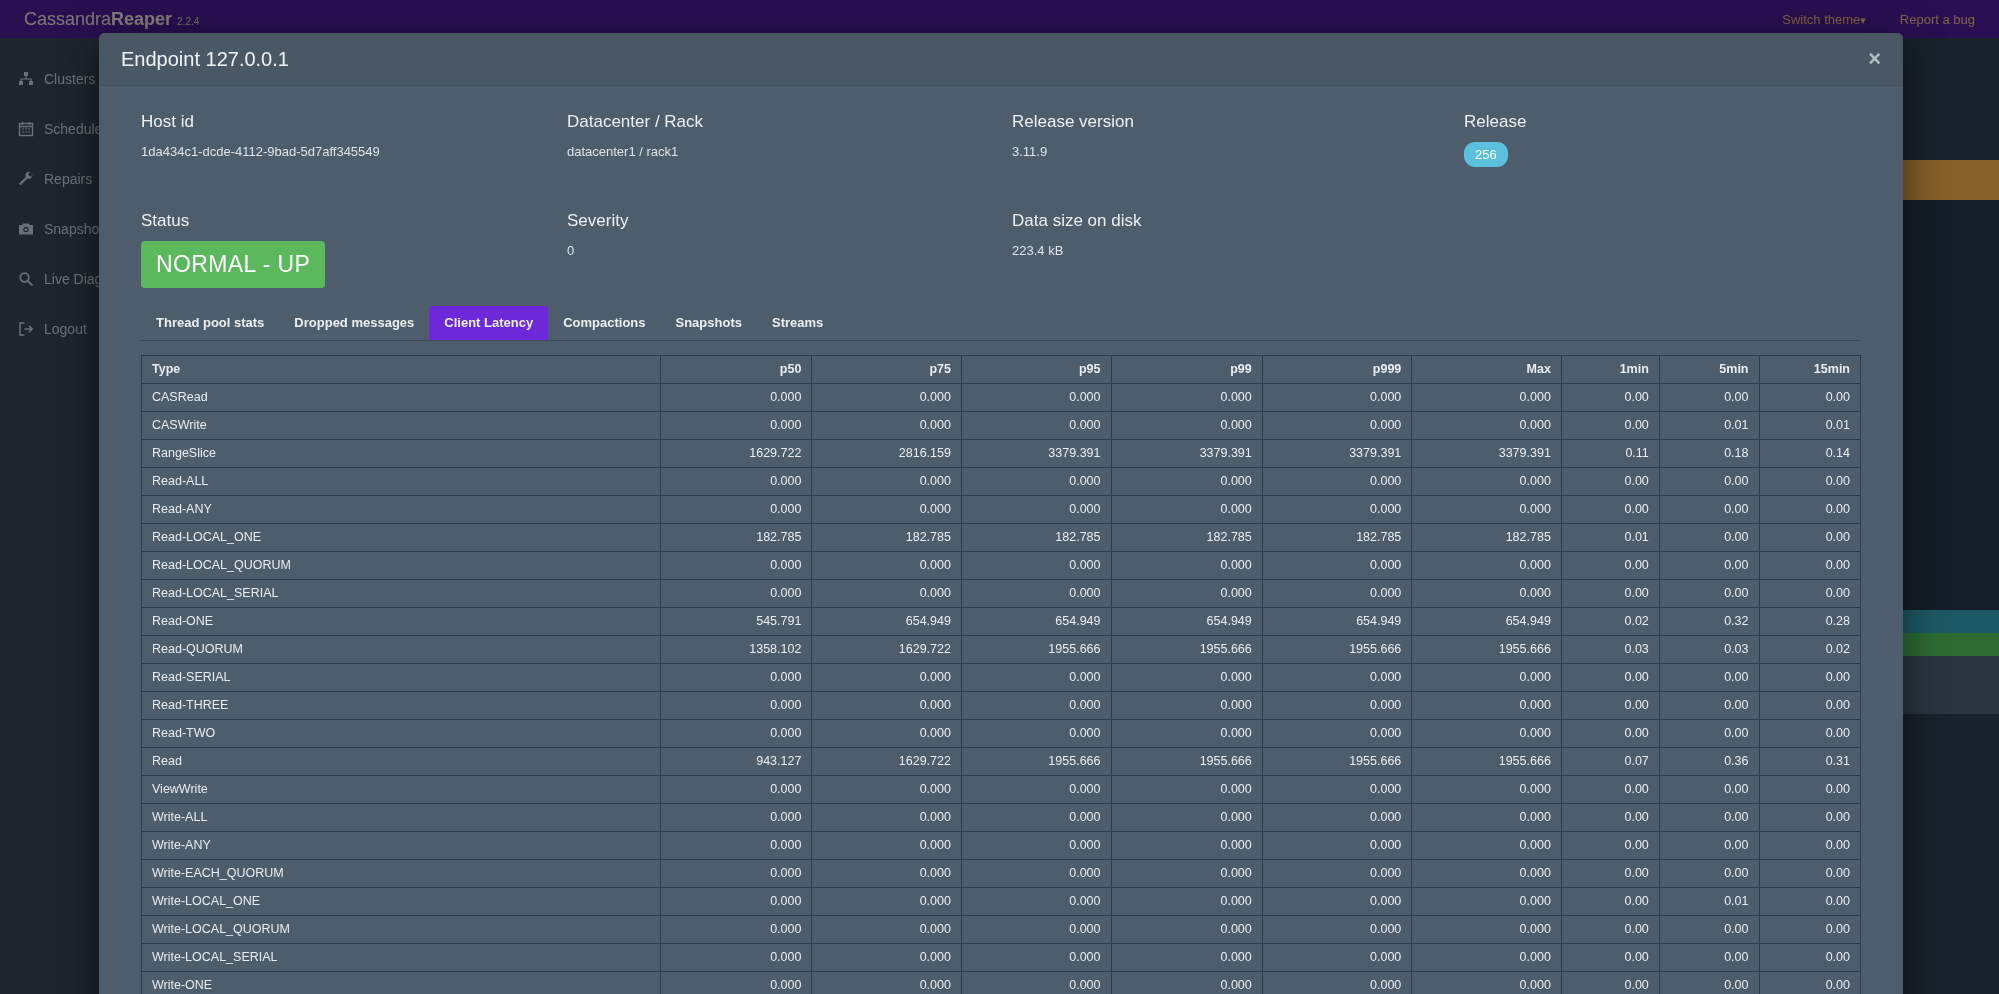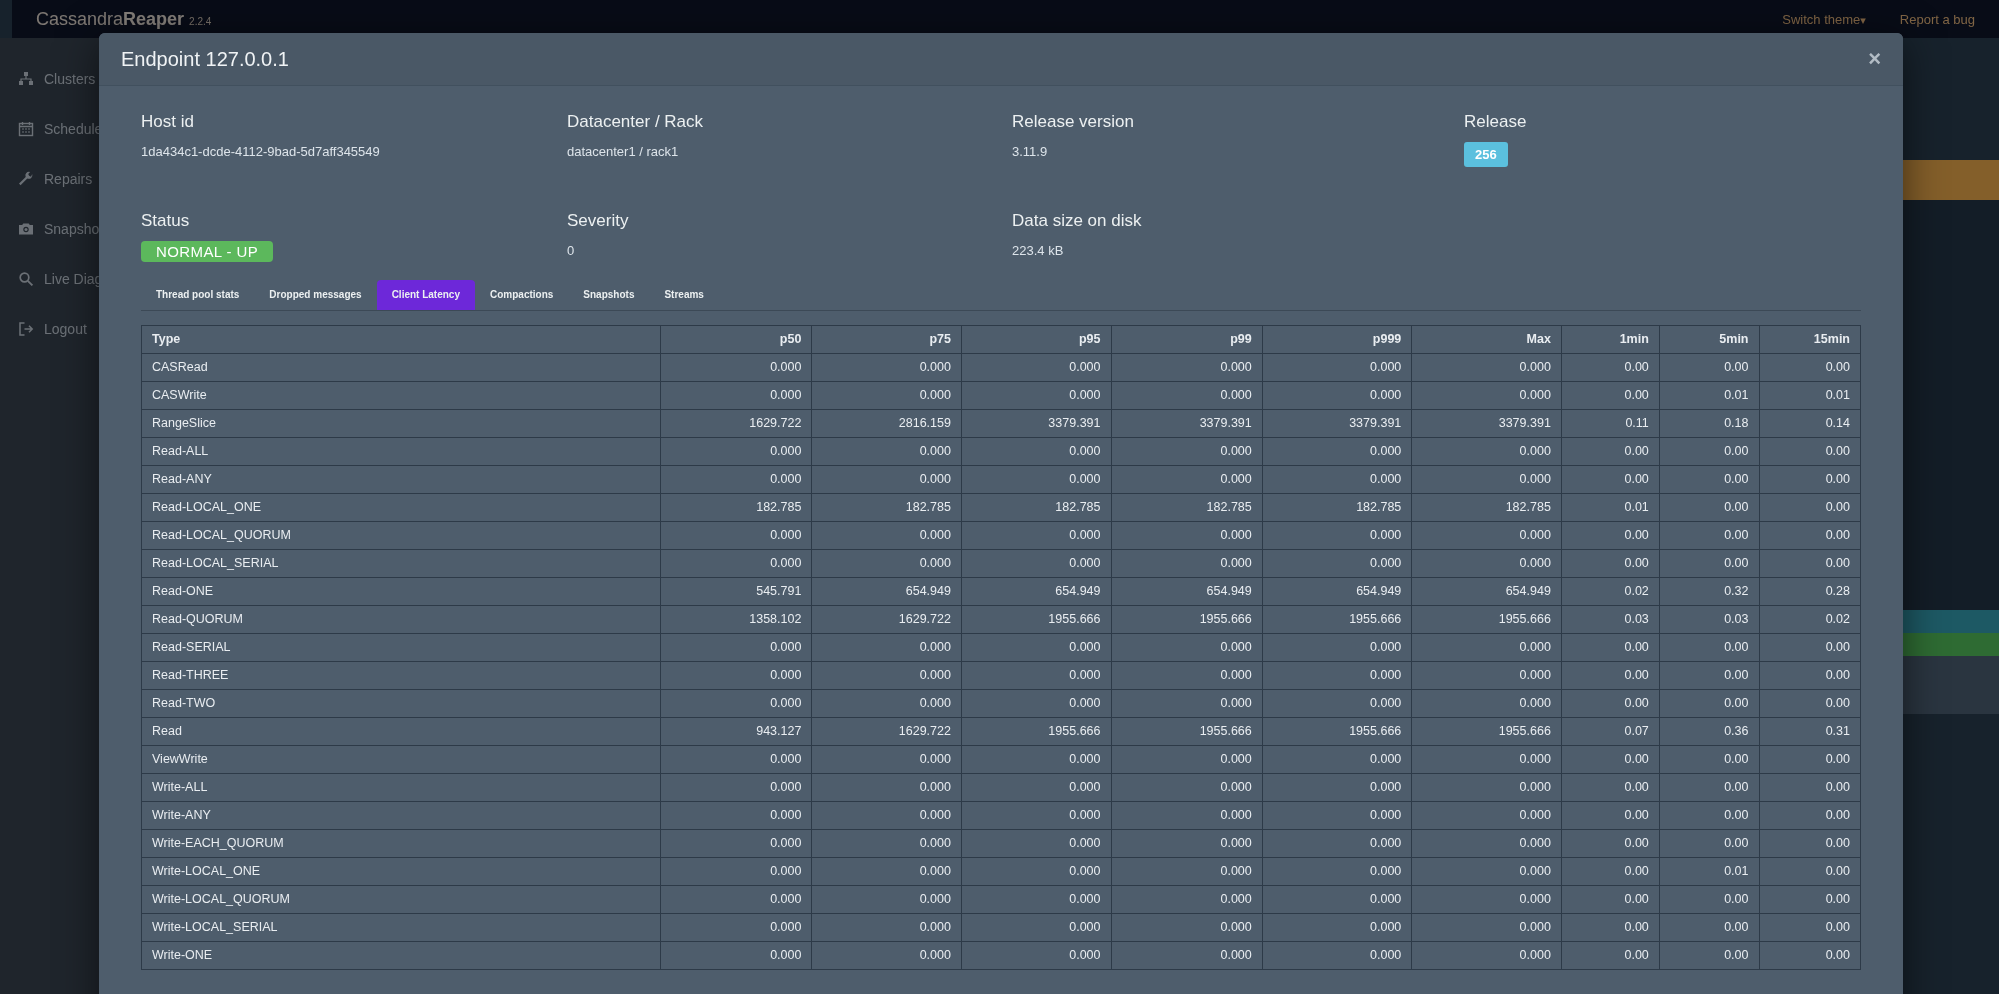--- a/index.html
+++ b/index.html
@@ -4,22 +4,22 @@
 <style>
   * { margin:0; padding:0; box-sizing:border-box; }
   html,body { background:#10181f; }
   .stage {
     position:relative; width:1999px; height:994px; overflow:hidden;
     background:#2b3e50;
     font-family:"Liberation Sans","DejaVu Sans",sans-serif;
   }
   
   .navbar {
-    position:absolute; top:0; left:12px; right:0; height:38px;
-    background:#0f172a; display:flex; align-items:center;
+    position:absolute; top:0; left:0; right:0; height:38px;
+    background:#4c1d95; display:flex; align-items:center;
     padding:0 24px; z-index:1;
   }
   .brand { font-size:18px; display:flex; align-items:baseline; }
   .brand .light { font-weight:300; color:#e3d9d0; }
   .brand .bold  { font-weight:800; color:#efe6dd; }
   .brand .ver   { font-size:10px; margin-left:5px; color:#d8c9ba; }
   .nav-links { margin-left:auto; display:flex; gap:34px; }
   .nav-link { font-size:13px; color:#e9b77d; cursor:pointer; display:flex; align-items:flex-end; }
   .nav-link .caret { font-size:11px; }
   .sidebar {
@@ -51,34 +51,34 @@
   }
   .modal-title { font-size:20px; font-weight:500; color:#f0f3f5; }
   .close-btn { margin-left:auto; font-size:22px; line-height:1; font-weight:700; color:#cdd6dd; opacity:.8; cursor:pointer; }
   .modal-body { padding:26px 42px 30px; }
   .info-row { display:grid; grid-template-columns:426px 445px 452px auto; margin-bottom:44px; }
   .info-row.second { margin-bottom:0; }
   .field-label { font-size:17px; font-weight:400; color:#ecf0f1; margin-bottom:10px; }
   .field-value { font-size:13px; color:#dde4ea; }
   .val-badge-info {
     display:inline-block; background:#5bc0de; color:#fff;
-    font-size:13px; font-weight:700; padding:5px 11px; border-radius:3px;
+    font-size:13px; font-weight:400; padding:5px 11px; border-radius:11px;
   }
   .val-badge-success {
     display:inline-block; background:#5cb85c; color:#fff;
-    font-size:15px; font-weight:400; letter-spacing:.4px;
-    padding:2px 15px; border-radius:4px;
+    font-size:23px; font-weight:400; letter-spacing:.4px;
+    padding:10px 15px; border-radius:4px;
   }
   
   .tabs {
     display:flex; list-style:none; margin-top:18px;
     border-bottom:1px solid #3c4956;
   }
   .tab {
-    padding:9px 15px 10px; font-size:10px; font-weight:600;
+    padding:9px 15px 10px; font-size:13px; font-weight:600;
     color:#ecf0f1; cursor:pointer; border-radius:4px 4px 0 0;
   }
   .tab.active { background:#6d28d9; }
   
   table { width:100%; border-collapse:collapse; margin-top:14px; font-size:12.5px; color:#e9edf1; table-layout:fixed; }
   th, td { border:1px solid #2d3a48; padding:5px 10px; line-height:17px; overflow:hidden; white-space:nowrap; }
   th { font-weight:700; text-align:right; }
   th:first-child { text-align:left; }
   td.num { text-align:right; font-weight:400; }
   td.type { text-align:left; }

